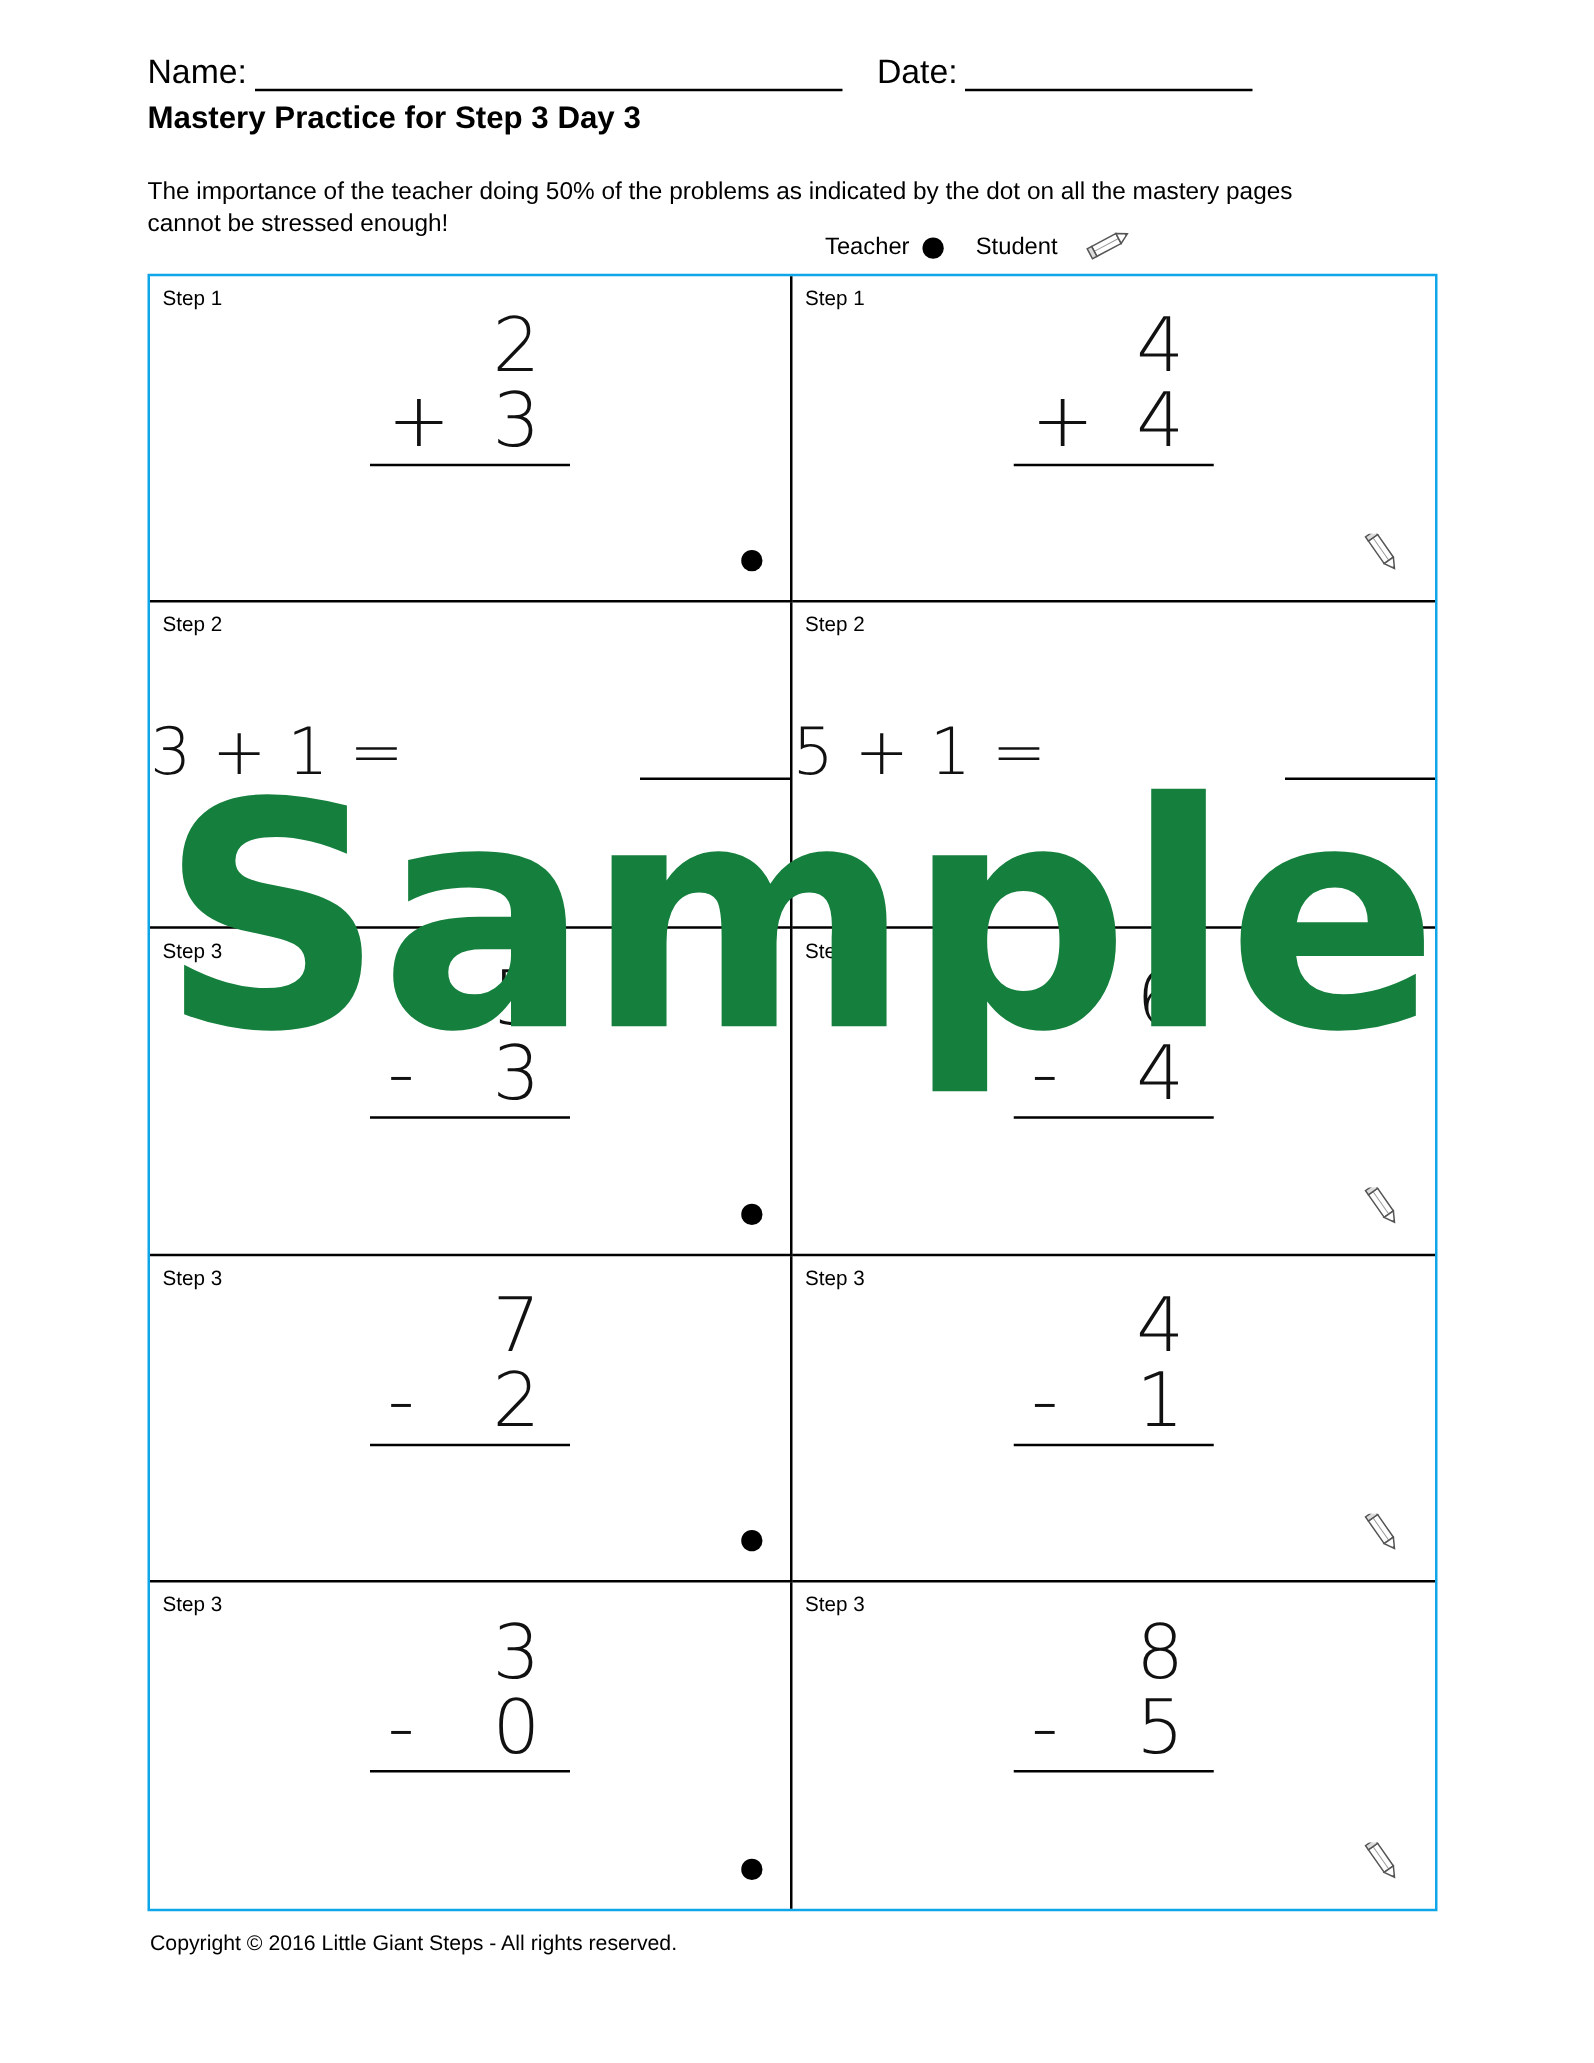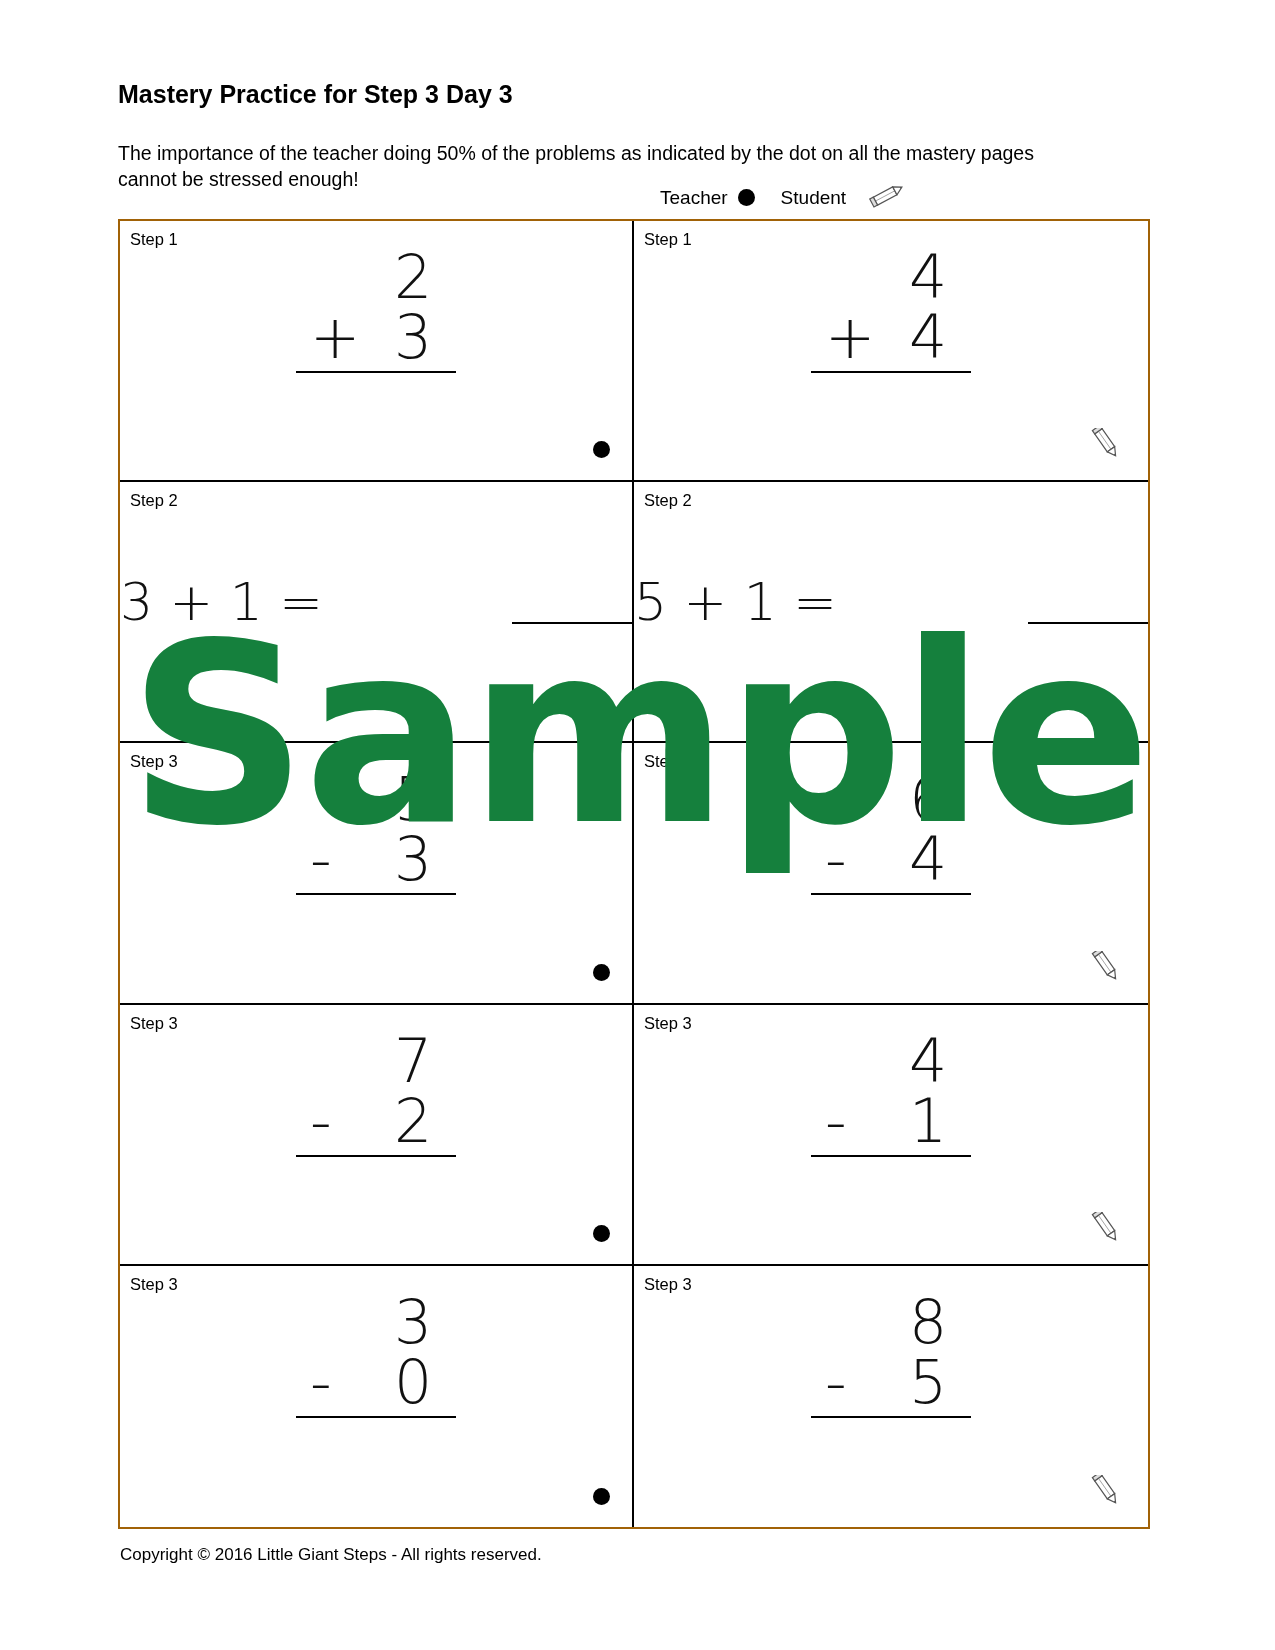--- a/index.html
+++ b/index.html
@@ -84,21 +84,21 @@
     margin-left: 12px;
   }
 
   
   .grid {
     position: absolute;
     left: 118px;
     top: 219px;
     width: 1032px;
     height: 1310px;
-    border: 2px solid #a16207;
+    border: 2px solid #0ea5e9;
     box-sizing: border-box;
     display: grid;
     grid-template-columns: 1fr 1fr;
     grid-template-rows: repeat(5, 1fr);
   }
   .cell {
     position: relative;
     box-sizing: border-box;
     border-right: 2px solid #000;
     border-bottom: 2px solid #000;
@@ -211,20 +211,27 @@
     top: 1545px;
     font-size: 17px;
     text-align: center;
   }
 </style>
 </head>
 <body>
 
 <div class="page">
 
+  <div class="name-date-row">
+    <span class="field-label">Name:</span>
+    <span class="rule name-rule"></span>
+    <span class="date-gap"></span>
+    <span class="field-label">Date:</span>
+    <span class="rule date-rule"></span>
+  </div>
 
   <div class="doc-title">Mastery Practice for Step 3 Day 3</div>
   <div class="doc-note">The importance of the teacher doing 50% of the problems as indicated by the dot on all the mastery pages cannot be stressed enough!</div>
 
   <div class="legend">
     <span class="lbl">Teacher</span>
     <span class="dot"></span>
     <span class="lbl">Student</span>
     <span class="pencil">
       <svg width="40" height="26" viewBox="0 0 40 26">

